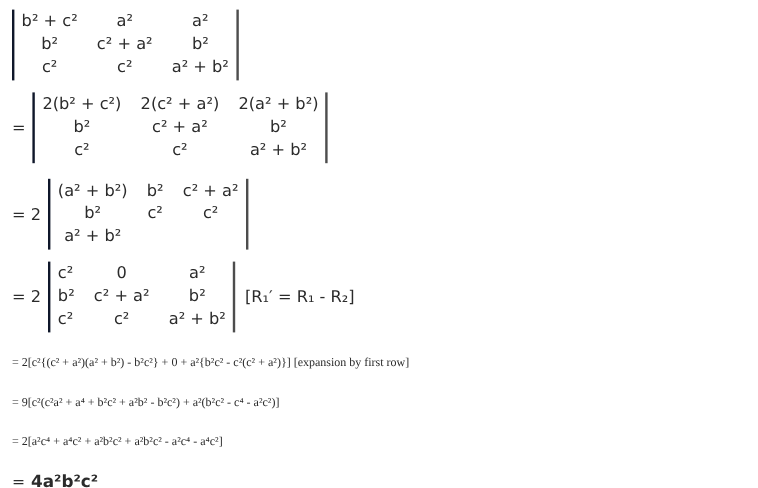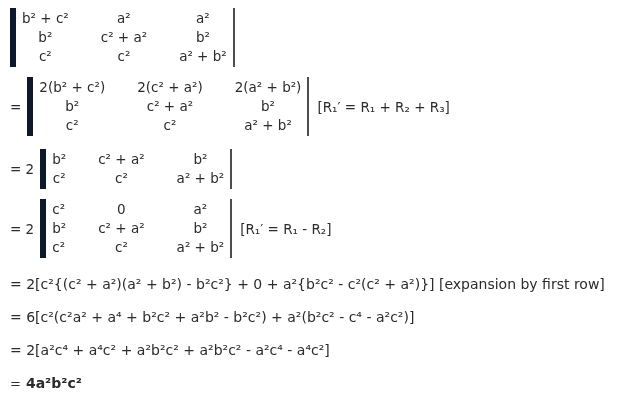--- a/index.html
+++ b/index.html
@@ -18,43 +18,44 @@
     align-items: center;
   }
   .prefix {
     font-size: 13.5px;
     margin-right: 6px;
     white-space: pre;
   }
   .det {
     display: grid;
     grid-template-columns: repeat(3, auto);
-    column-gap: 32px;
+    column-gap: 16px;
     padding: 1px 6px;
-    border-left: 6px solid #0f172a;
+    border-left: 2px solid #0f172a;
     border-right: 2px solid #4d4d4d;
     font-size: 13.5px;
     line-height: 19px;
   }
   .cell { text-align: center; white-space: pre; }
   .det.col1-left .cell:nth-child(3n+1) { text-align: left; }
   .note {
     margin-left: 8px;
     font-size: 13.5px;
     white-space: pre;
   }
   #step1 { margin-bottom: 10px; }
   #step2 { margin-bottom: 13px; }
   #step3 { margin-bottom: 10px; }
   #step4 { margin-bottom: 17px; }
   .text-line {
-    font-size: 14px;
+    font-size: 10px;
     line-height: 18px;
     margin-bottom: 15px;
     white-space: nowrap;
+    font-family: Liberation Serif, serif;
   }
   .result-line {
     font-size: 13px;
     line-height: 18px;
   }
   .result-value {
     font-weight: bold;
     font-size: 14px;
     margin-left: 5px;
   }
@@ -82,26 +83,26 @@
     <span class="cell">2(b² + c²)</span>
     <span class="cell">2(c² + a²)</span>
     <span class="cell">2(a² + b²)</span>
     <span class="cell">b²</span>
     <span class="cell">c² + a²</span>
     <span class="cell">b²</span>
     <span class="cell">c²</span>
     <span class="cell">c²</span>
     <span class="cell">a² + b²</span>
   </div>
-  <span class="note">[R₁′ = R₁ + R₂ + R₃]</span>
 </div>
 
 <div id="step3" class="step">
   <span class="prefix">= 2</span>
   <div class="det">
+    <span class="cell">(a² + b²)</span>
     <span class="cell">b²</span>
     <span class="cell">c² + a²</span>
     <span class="cell">b²</span>
     <span class="cell">c²</span>
     <span class="cell">c²</span>
     <span class="cell">a² + b²</span>
   </div>
 </div>
 
 <div id="step4" class="step">
@@ -114,18 +115,18 @@
     <span class="cell">c² + a²</span>
     <span class="cell">b²</span>
     <span class="cell">c²</span>
     <span class="cell">c²</span>
     <span class="cell">a² + b²</span>
   </div>
   <span class="note">[R₁′ = R₁ - R₂]</span>
 </div>
 
 <div class="text-line">= 2[c²{(c² + a²)(a² + b²) - b²c²} + 0 + a²{b²c² - c²(c² + a²)}] [expansion by first row]</div>
-<div class="text-line">= 6[c²(c²a² + a⁴ + b²c² + a²b² - b²c²) + a²(b²c² - c⁴ - a²c²)]</div>
+<div class="text-line">= 9[c²(c²a² + a⁴ + b²c² + a²b² - b²c²) + a²(b²c² - c⁴ - a²c²)]</div>
 <div class="text-line">= 2[a²c⁴ + a⁴c² + a²b²c² + a²b²c² - a²c⁴ - a⁴c²]</div>
 
 <div class="result-line">
   <span>=</span><span class="result-value">4a²b²c²</span>
 </div>
 
 </body></html>

